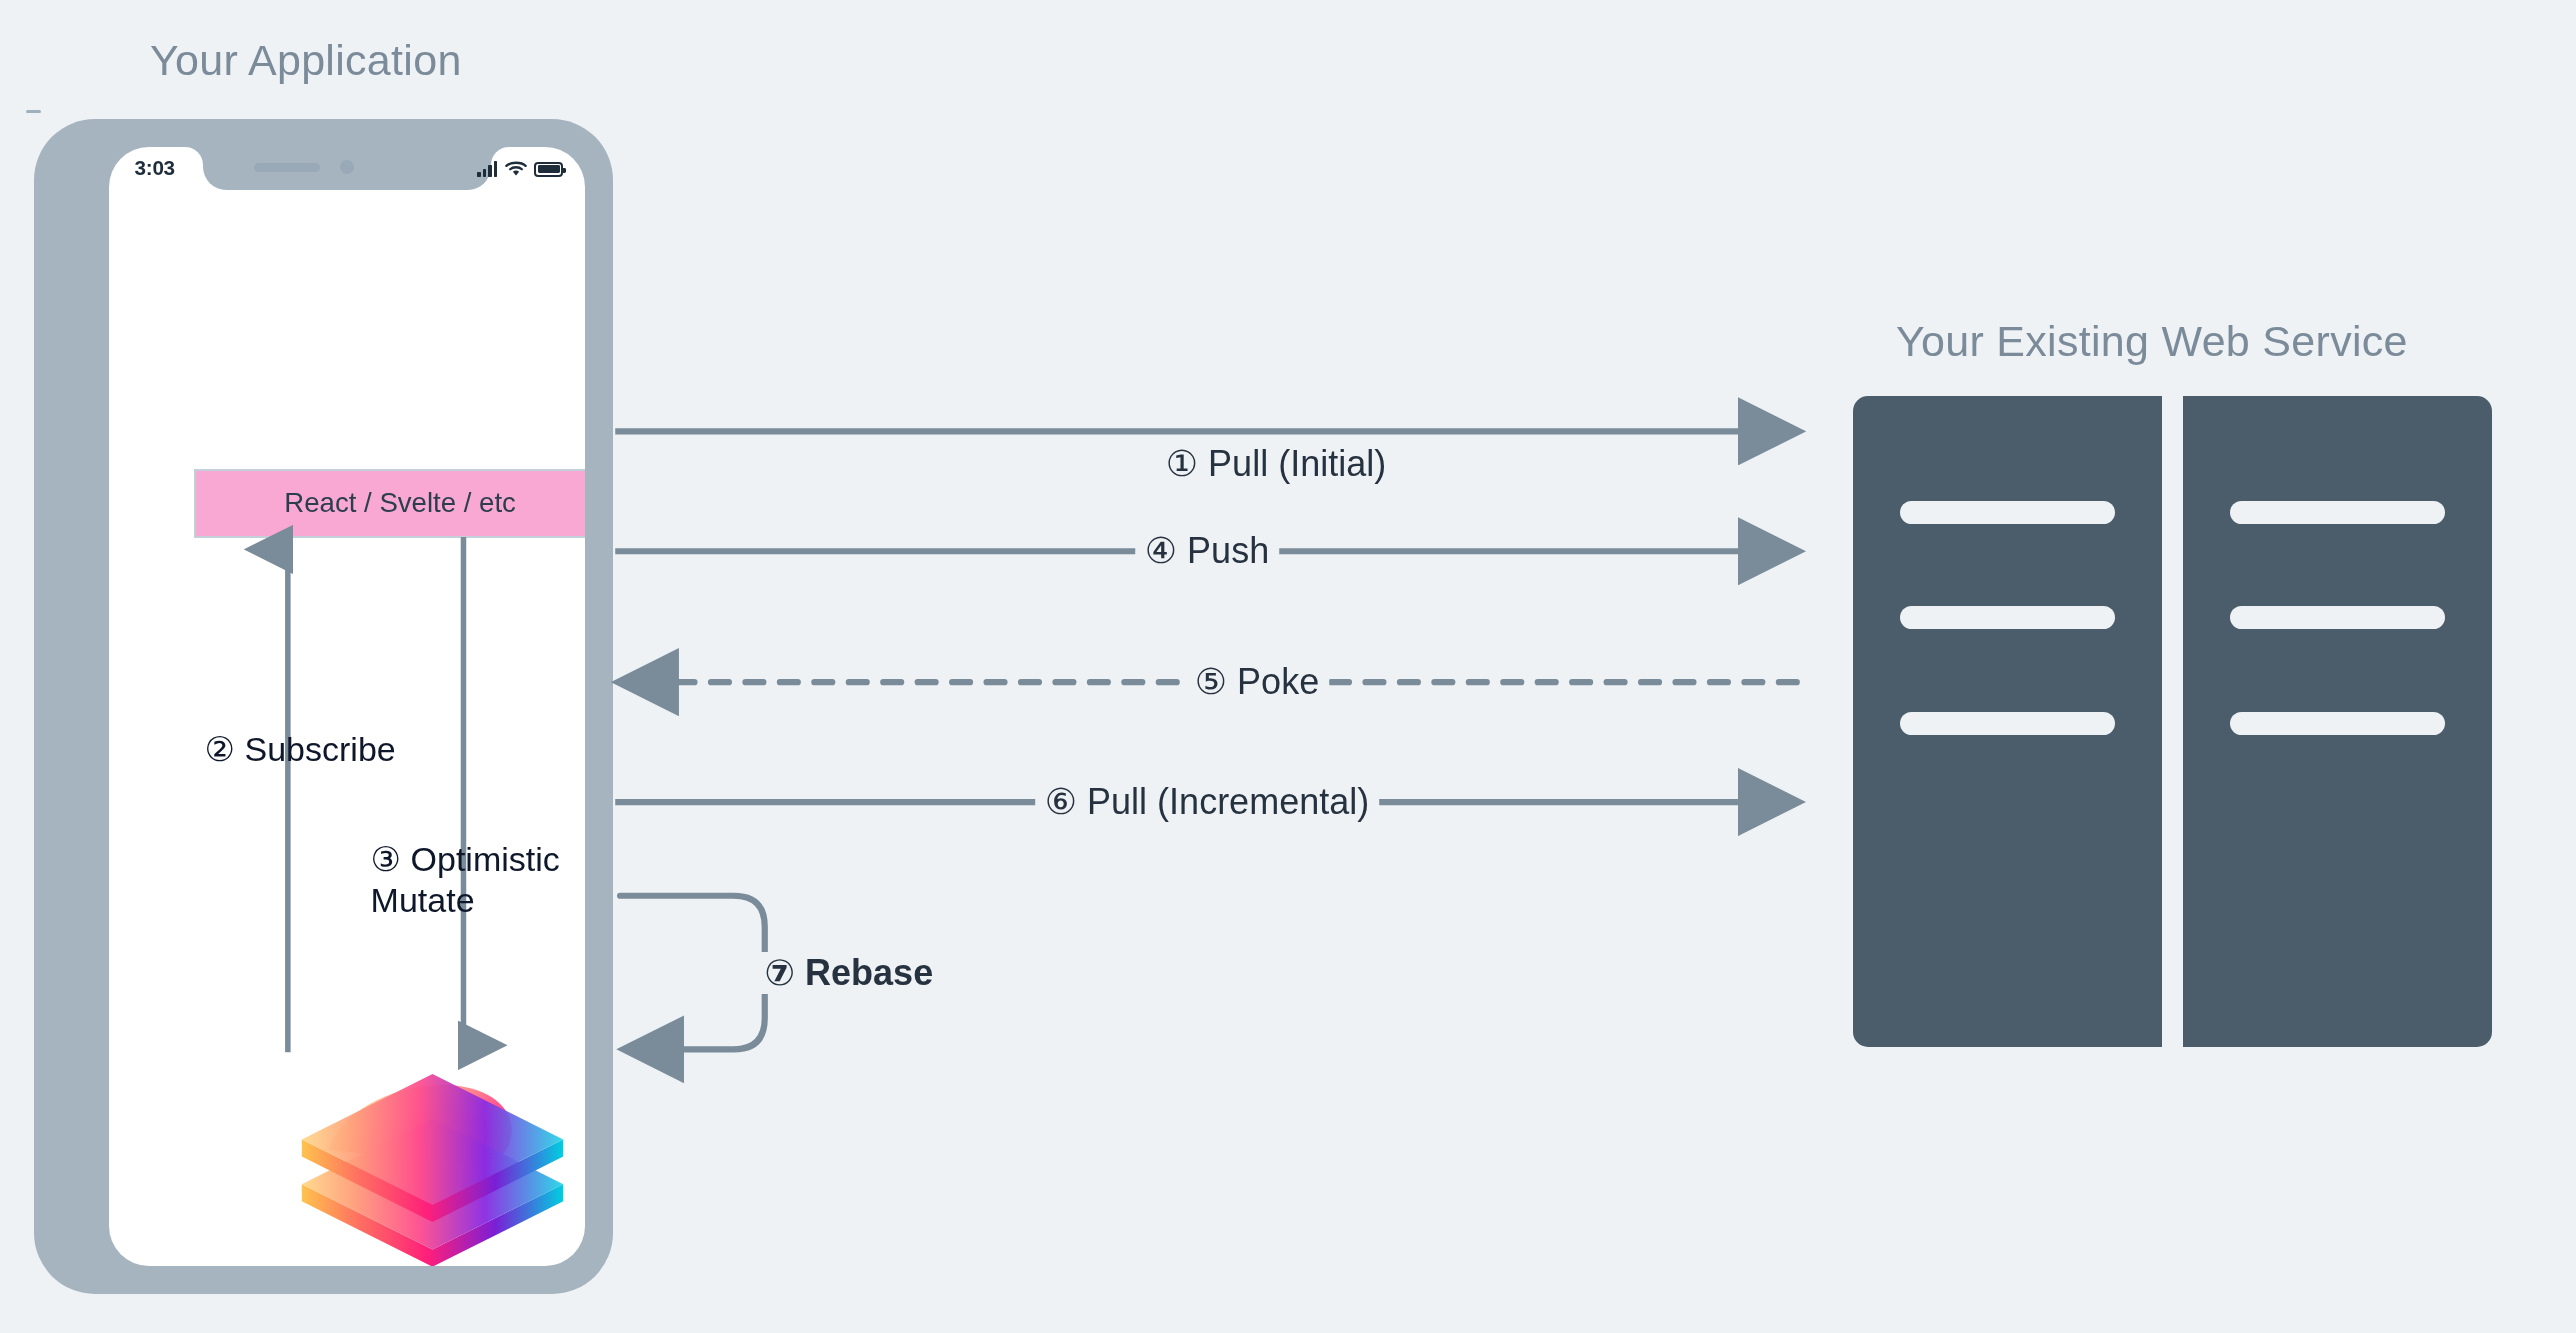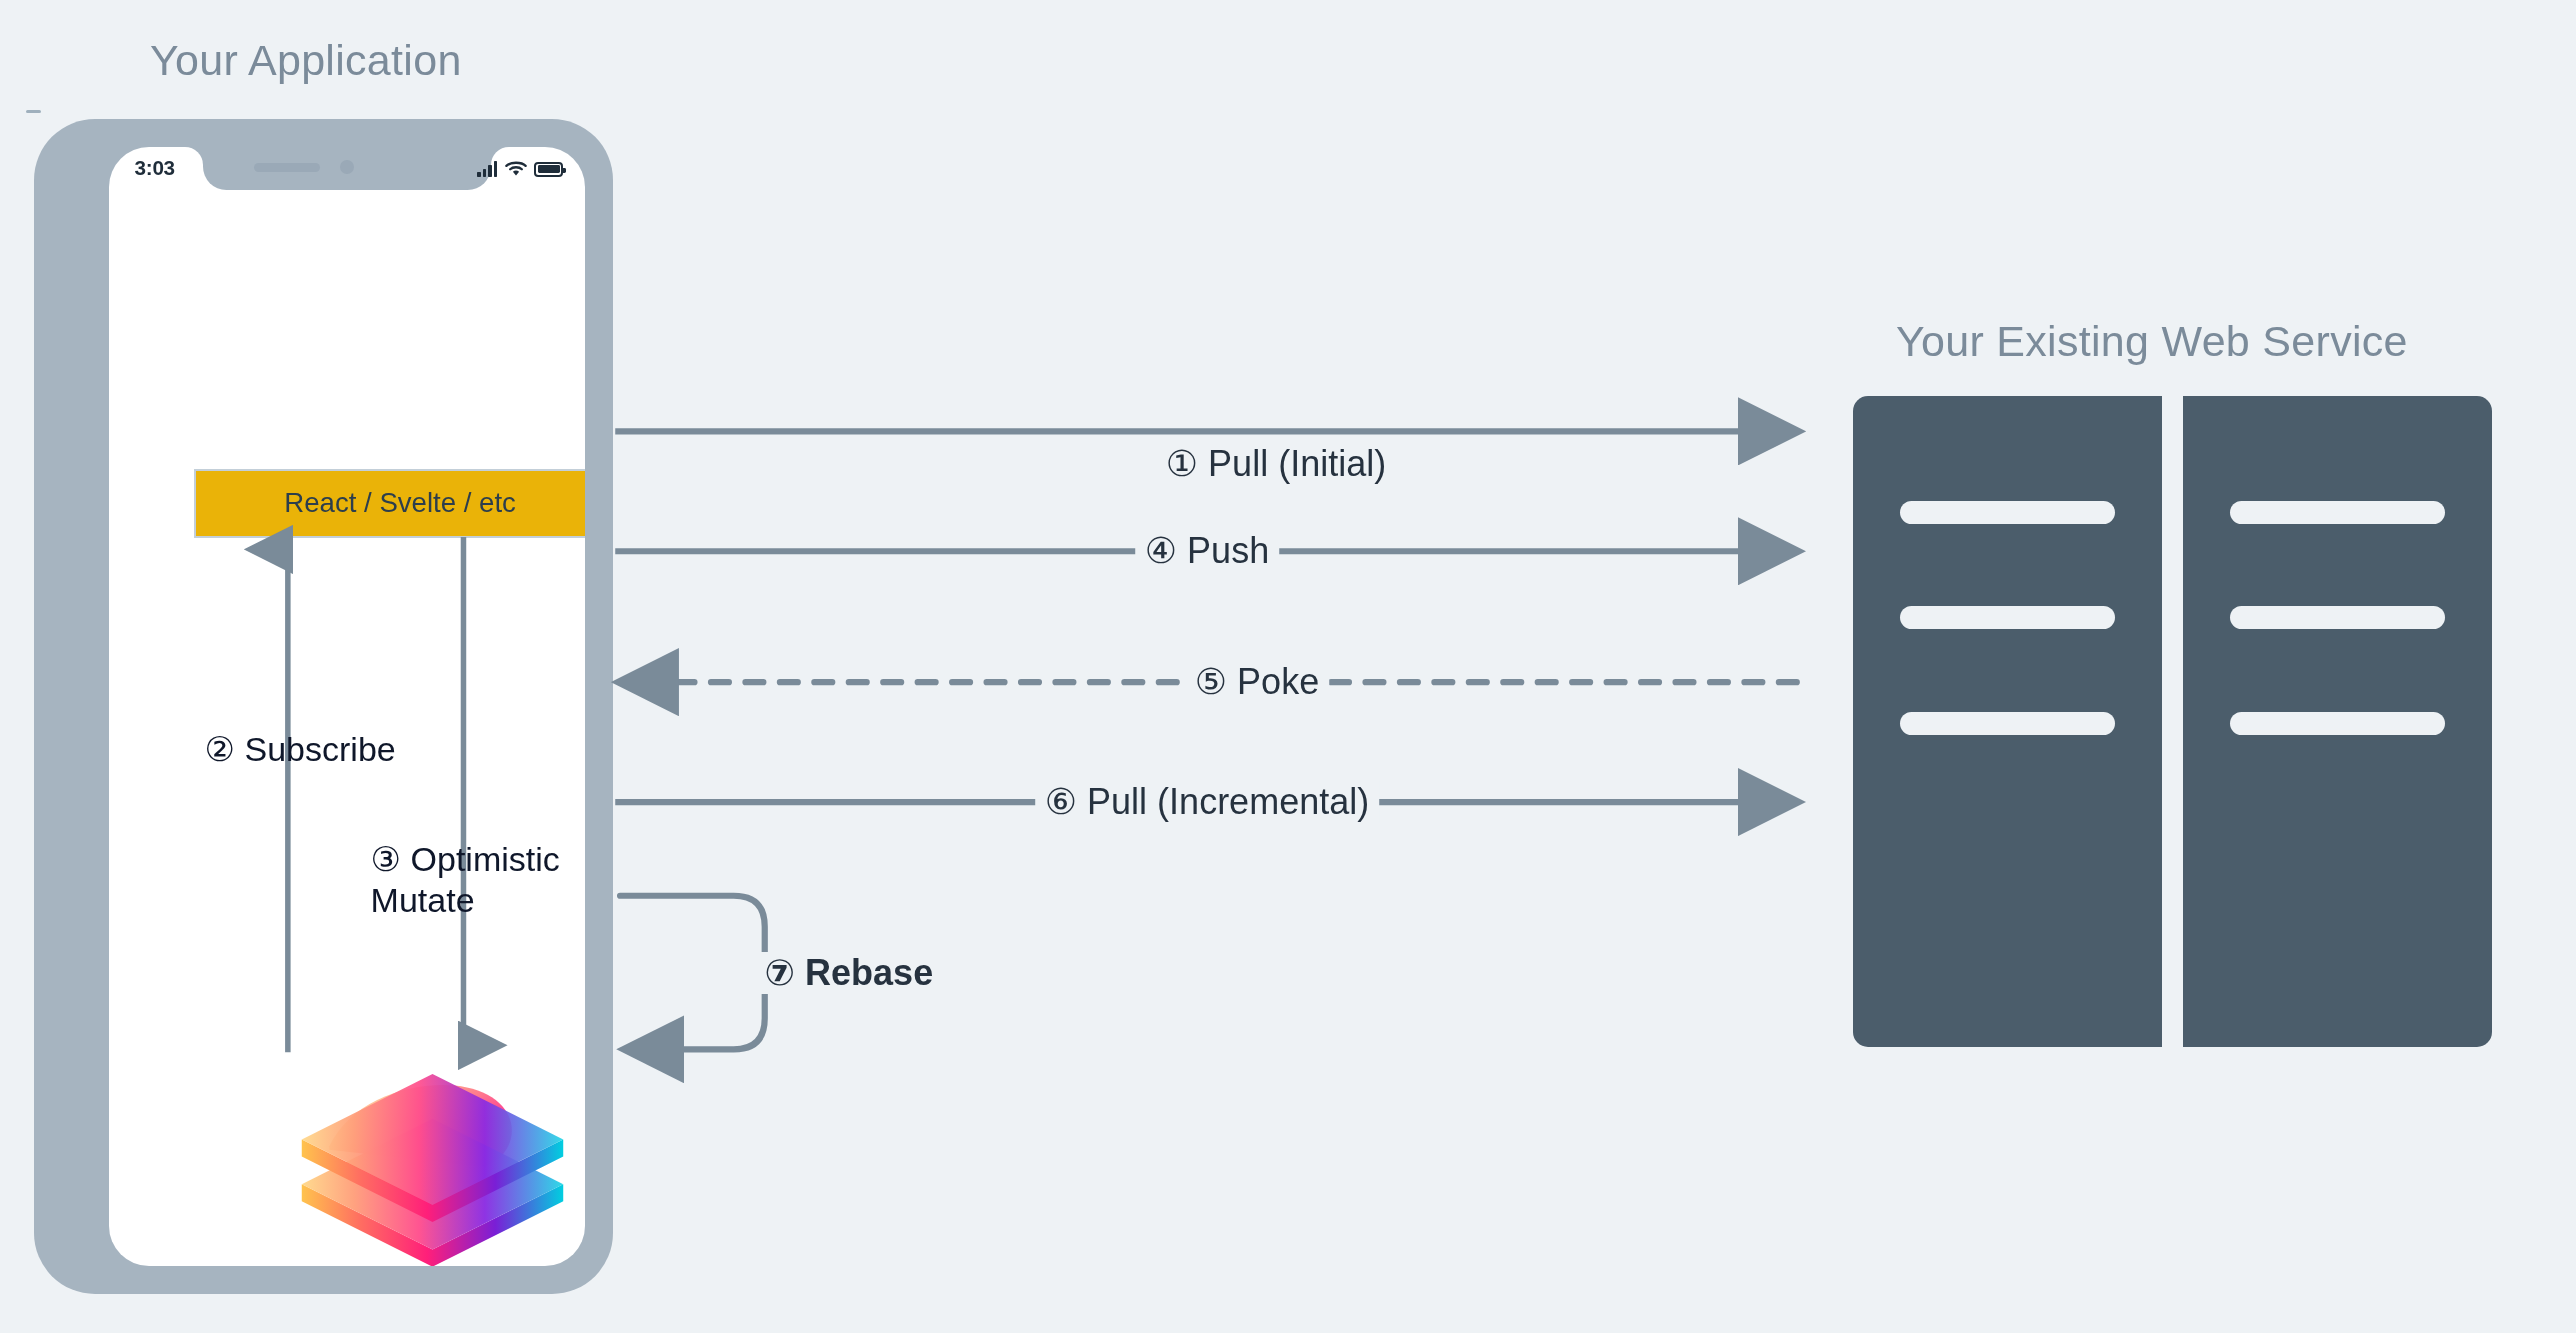--- a/index.html
+++ b/index.html
@@ -145,21 +145,21 @@
     width: 2.1px; height: 5.5px;
     background: #1f2d3a;
     border-radius: 0 1.4px 1.4px 0;
   }
 
   
   #framework-box {
     position: absolute;
     left: 85px; top: 322px;
     width: 413px; height: 69px;
-    background: #eab308;
+    background: #f9a8d4;
     border: 2.1px solid #c3cfd9;
     box-sizing: border-box;
     display: flex;
     align-items: center;
     justify-content: center;
   }
   #framework-label {
     font-size: 27.6px;
     color: #2c3e4d;
   }

